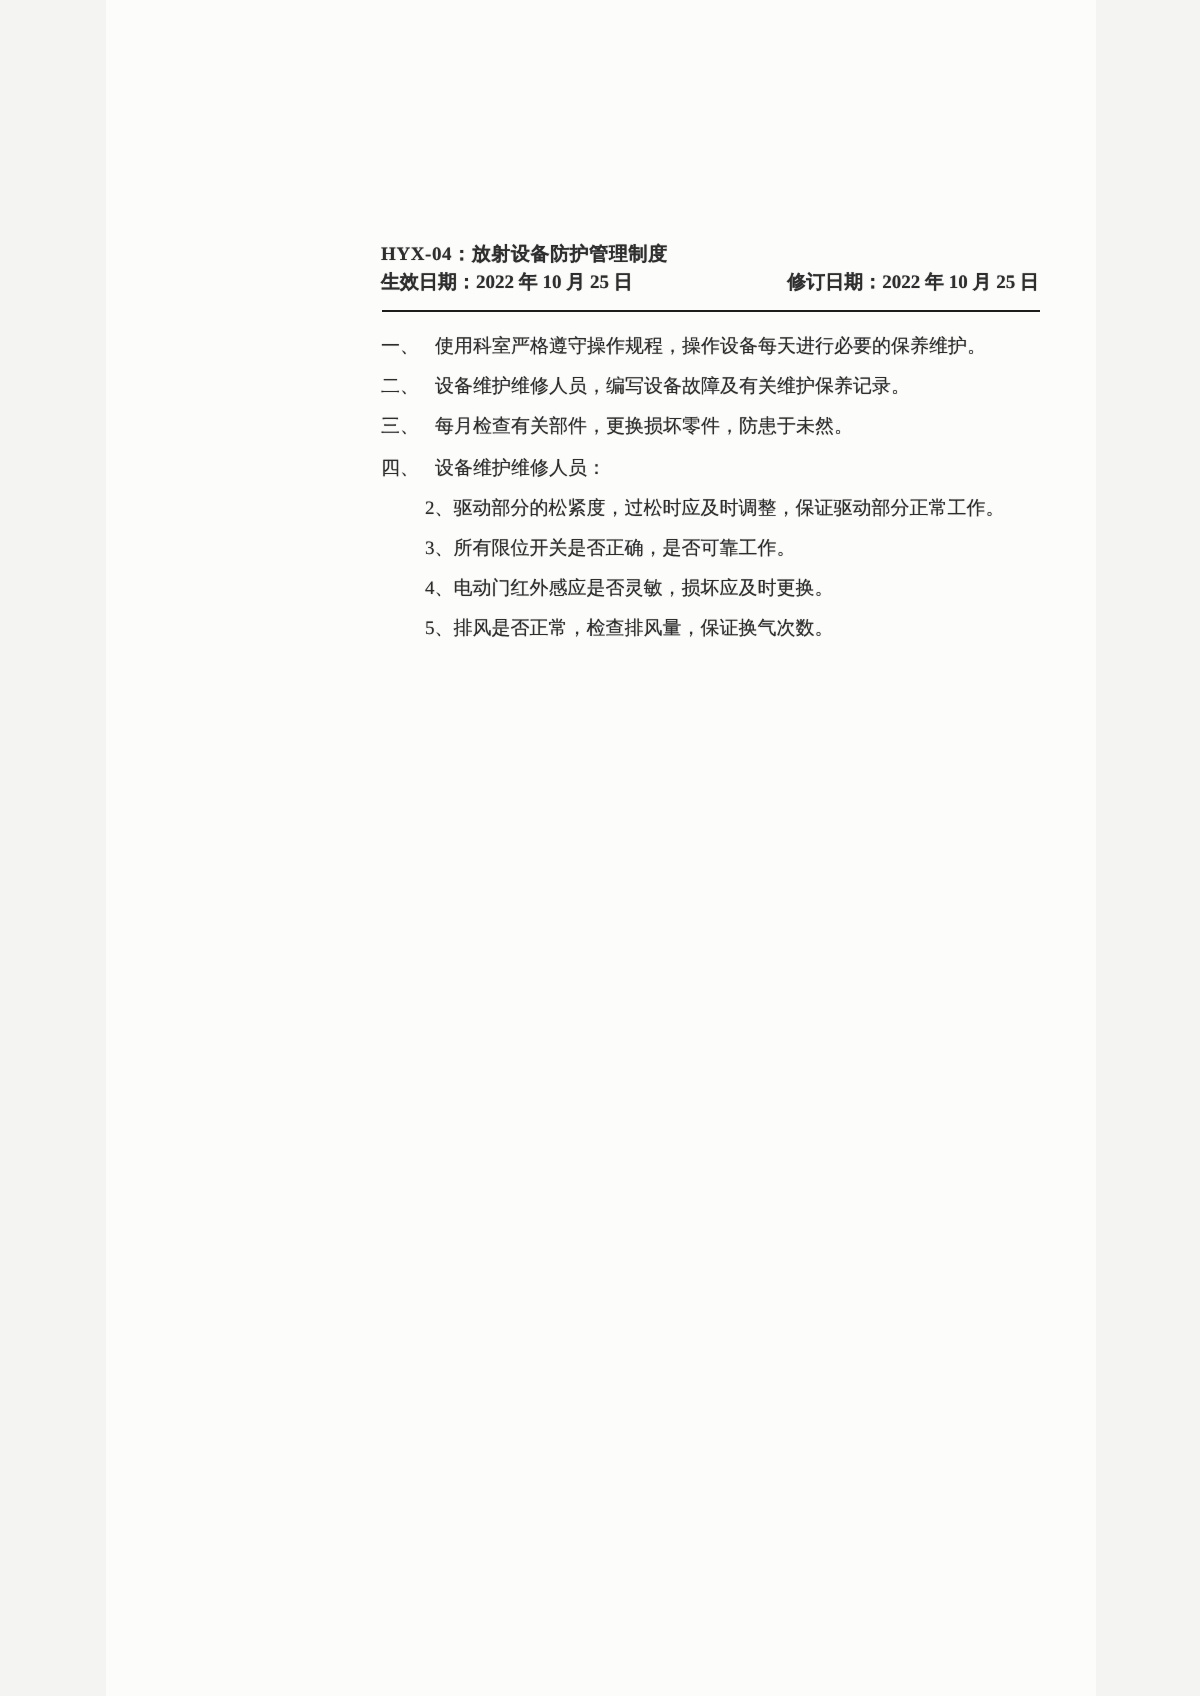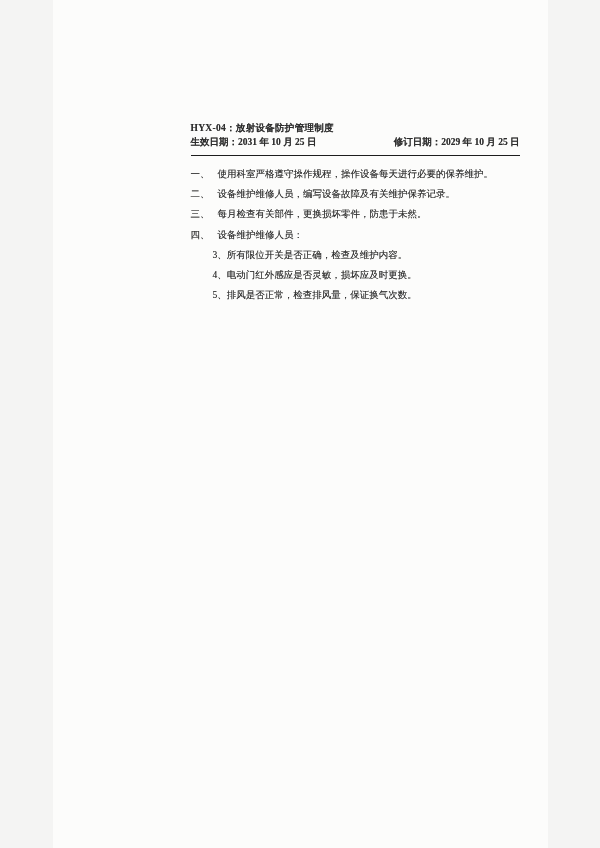--- a/index.html
+++ b/index.html
@@ -57,22 +57,22 @@
 </style>
 </head>
 <body>
 
 <div class="scan-page">
   <div class="content">
 
     <div class="doc-title">HYX-04：放射设备防护管理制度</div>
 
     <div class="date-row">
-      <span>生效日期：2031 年 10 月 25 日</span>
-      <span>修订日期：2029 年 10 月 25 日</span>
+      <span>生效日期：2022 年 10 月 25 日</span>
+      <span>修订日期：2022 年 10 月 25 日</span>
     </div>
 
     <hr class="header-rule">
 
     <div class="body-list">
 
       <div class="li l1">
         <span class="marker">一、</span>
         <span class="txt">使用科室严格遵守操作规程，操作设备每天进行必要的保养维护。</span>
       </div>
@@ -86,23 +86,26 @@
         <span class="marker">三、</span>
         <span class="txt">每月检查有关部件，更换损坏零件，防患于未然。</span>
       </div>
 
       <div class="li l1">
         <span class="marker">四、</span>
         <span class="txt">设备维护维修人员：</span>
       </div>
 
 
+      <div class="li l2">
+        <span>2、</span><span>驱动部分的松紧度，过松时应及时调整，保证驱动部分正常工作。</span>
+      </div>
 
       <div class="li l2">
-        <span>3、</span><span>所有限位开关是否正确，检查及维护内容。</span>
+        <span>3、</span><span>所有限位开关是否正确，是否可靠工作。</span>
       </div>
 
       <div class="li l2">
         <span>4、</span><span>电动门红外感应是否灵敏，损坏应及时更换。</span>
       </div>
 
       <div class="li l2">
         <span>5、</span><span>排风是否正常，检查排风量，保证换气次数。</span>
       </div>
 

